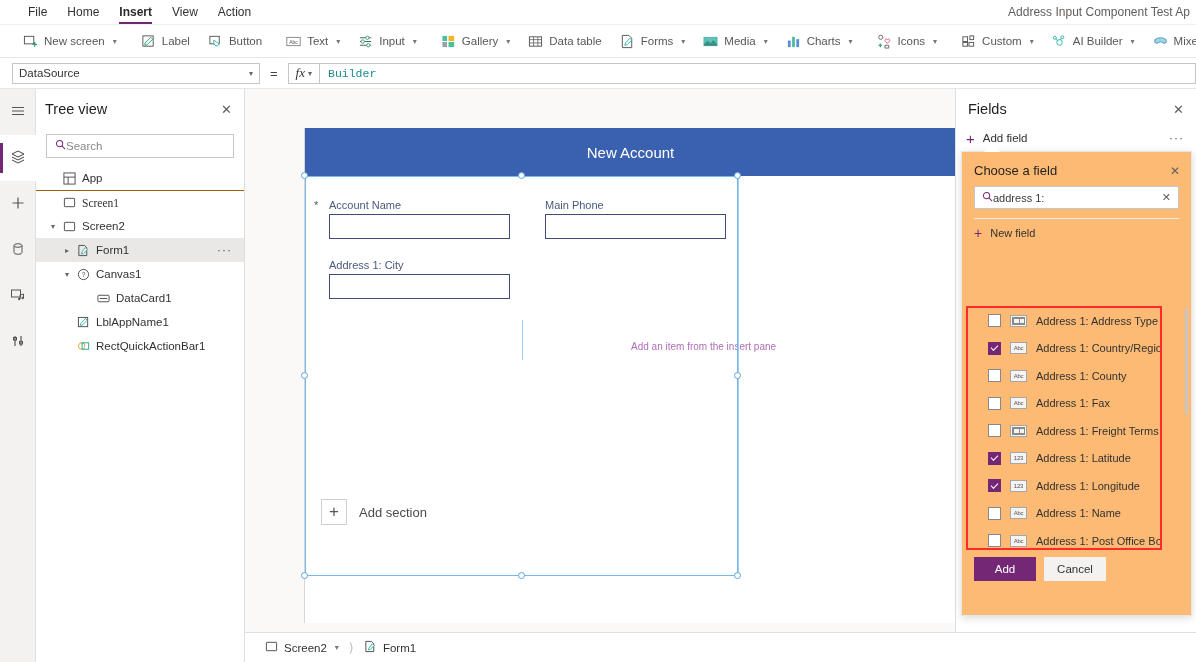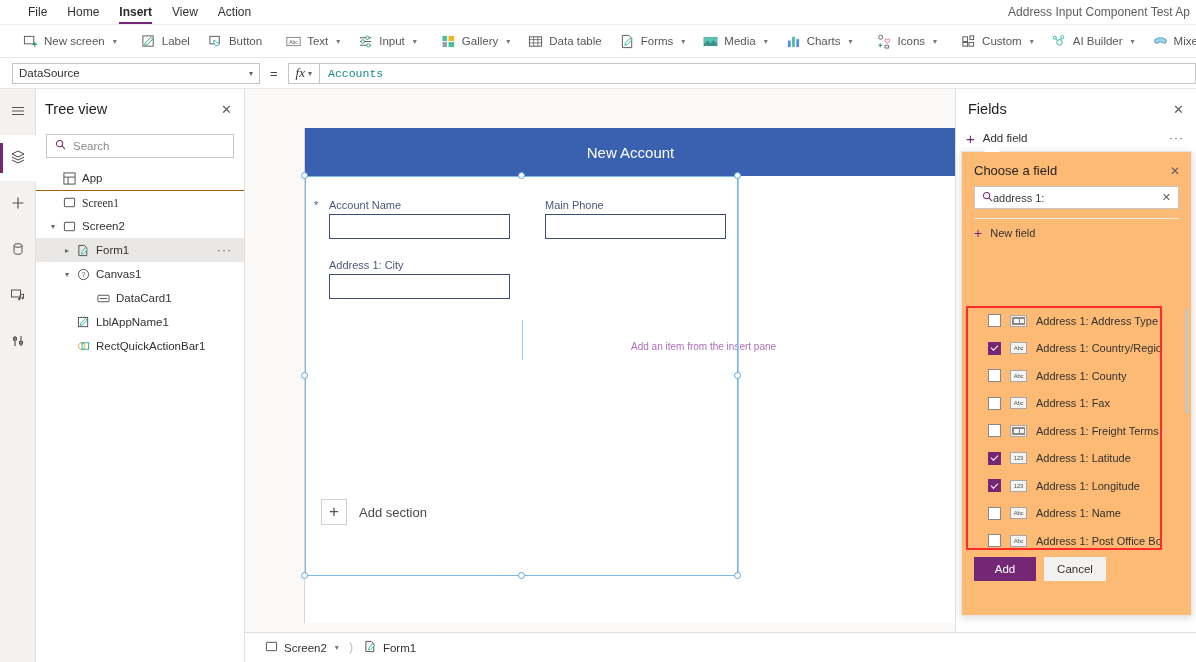--- a/index.html
+++ b/index.html
@@ -104,21 +104,21 @@
   .tp-tab {
     font-size:11.5px; color:#444; padding:2px 0 7px 0; position:relative; cursor:default;
   }
   .tp-tab.active { color:#201f1e; }
   .tp-tab.active::after {
     content:""; position:absolute; left:0; right:0; bottom:0; height:2px; background:#742774;
   }
   .tp-search-wrap { padding:9px 10px 6px 10px; }
   .tp-search {
     height:24px; border:1px solid #c8c6c4; background:#fff;
-    display:flex; align-items:center; gap:7px; padding:0 8px;
+    display:flex; align-items:center; padding:0 8px;
   }
   .tp-search .ph { font-size:11.5px; color:#8a8886; }
   .tree { padding-top:2px; }
   .node {
     display:flex; align-items:center; height:24px; font-size:11.5px;
     color:#323130; padding-left:10px; cursor:default; position:relative;
   }
   .node.selected { background:#e9e8e7; }
   .node .arrow { width:14px; font-size:8px; color:#666; flex:0 0 auto; display:flex; justify-content:center;}
   .node .nicon { width:18px; flex:0 0 auto; display:flex; align-items:center; justify-content:center; }
@@ -472,21 +472,21 @@
   <div class="fxbar">
     <div class="prop-select">
       <span>DataSource</span>
       <span class="c">▾</span>
     </div>
     <div class="eq">=</div>
     <div class="fx-btn">
       <span class="f">fx</span>
       <span class="c">▾</span>
     </div>
-    <div class="formula">Accounts</div>
+    <div class="formula">Builder</div>
   </div>
 
   <div class="rail">
     <div class="rail-btn">
       <span>
         <svg width="16" height="16" viewBox="0 0 16 16">
             <path d="M2 4.5 h12 M2 8 h12 M2 11.5 h12" stroke="#555" stroke-width="1.1"></path>
           </svg>
       </span>
     </div>

